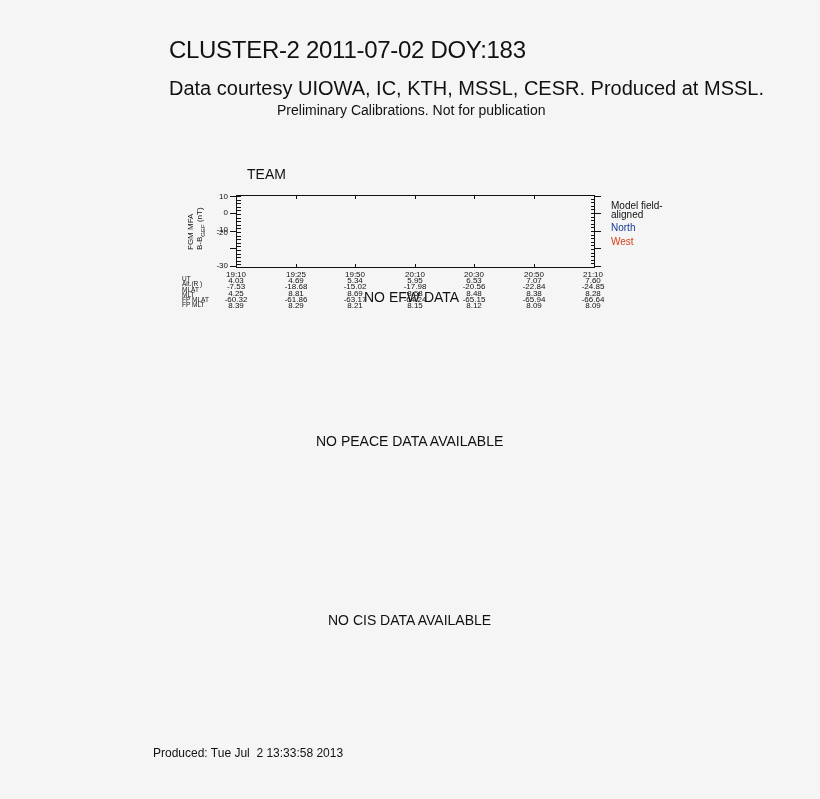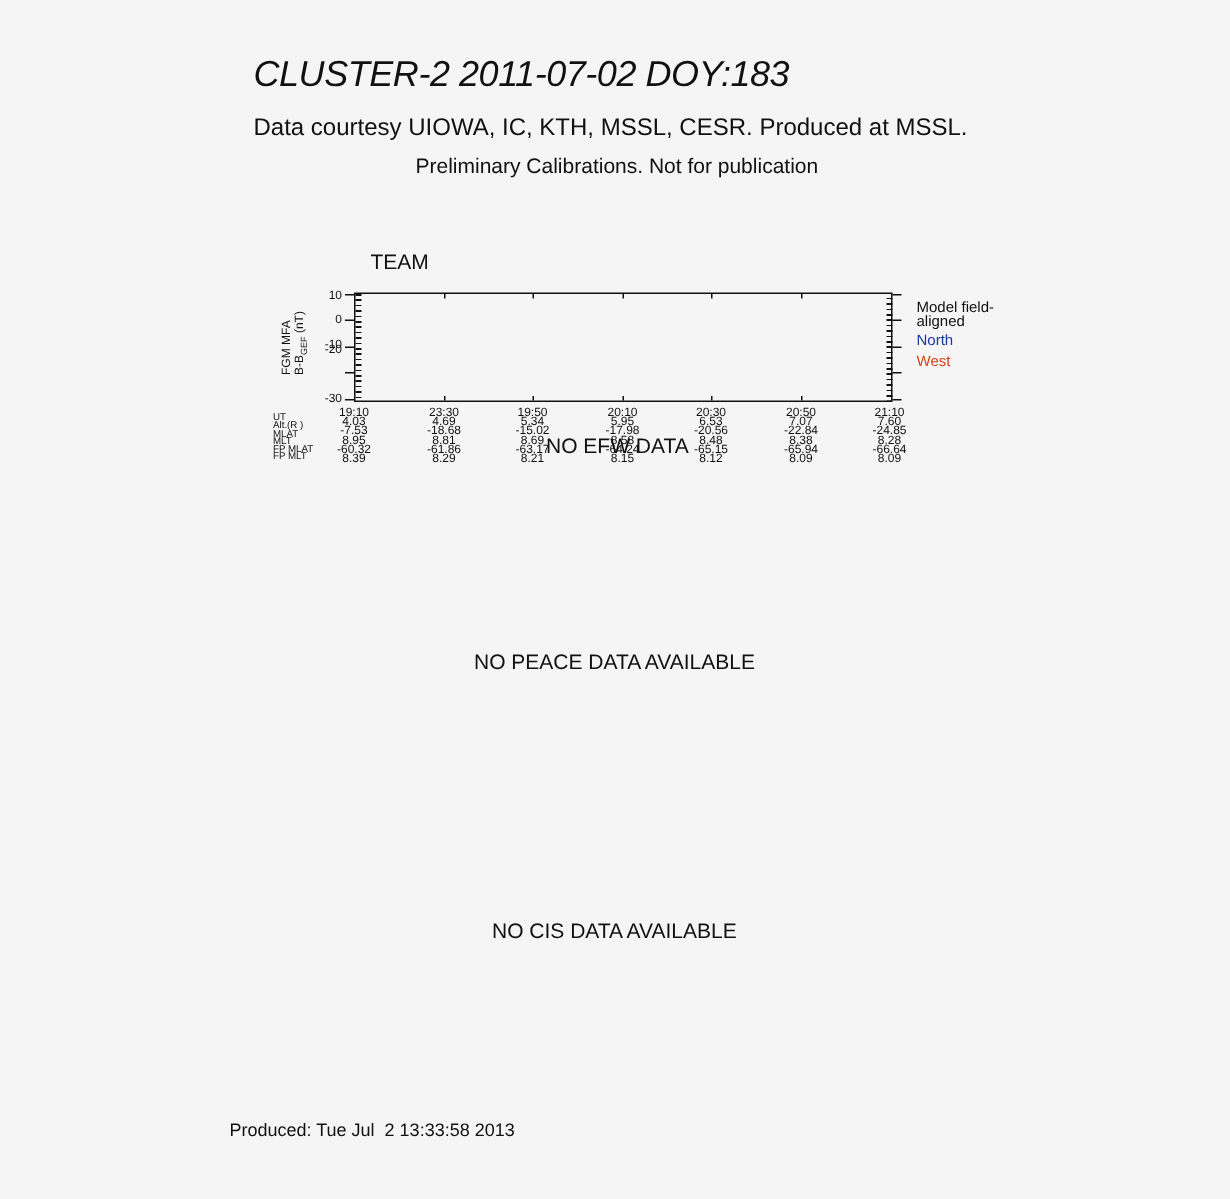--- a/index.html
+++ b/index.html
@@ -1,20 +1,20 @@
 <!DOCTYPE html>
 <html><head>
 <meta charset="utf-8">
 <style>
   html, body { margin:0; padding:0; }
   body { width:820px; height:799px; background:#f5f5f5; position:relative; overflow:hidden;
          font-family:"Liberation Sans", sans-serif; color:#111; }
   .abs { position:absolute; white-space:nowrap; }
-  #title { left:169px; top:36px; font-size:24px; letter-spacing:-0.3px;font-style:italic; }
-  #subtitle { left:169px; top:77px; font-size:16px; }
+  #title { left:169px; top:36px; font-size:24px; letter-spacing:-0.3px; }
+  #subtitle { left:169px; top:77px; font-size:20px; }
   #prelim { left:277px; top:102px; font-size:14px;text-align:right; }
   #panel-title { left:247px; top:166px; font-size:14px; }
   #plot { left:236px; top:195px; width:357px; height:71px; border:1px solid #111;
           background-image:
             repeating-linear-gradient(to bottom, #111 0 1px, transparent 1px 3.6px);
           background-size:4px 100%; background-repeat:no-repeat; background-position:left top; }
   #plot-r { left:591px; top:195px; width:4px; height:72px;
             background-image:repeating-linear-gradient(to bottom, #111 0 1px, transparent 1px 3.6px); }
   .xtick-top { position:absolute; top:0; width:1px; height:3px; background:#111; }
   .xtick-bot { position:absolute; bottom:0; width:1px; height:3px; background:#111; }
@@ -86,26 +86,26 @@
   <div>MLAT</div>
   <div>MLT</div>
   <div>FP MLAT</div>
   <div>FP MLT</div>
 </div>
 
 <div class="eph-col eph" style="left:216px">
   <div>19:10</div>
     <div>4.03</div>
     <div>-7.53</div>
-    <div>8.95</div>
+    <div>4.25</div>
     <div>-60.32</div>
     <div>8.39</div>
 </div>
 <div class="eph-col eph" style="left:276px">
-  <div>23:30</div>
+  <div>19:25</div>
     <div>4.69</div>
     <div>-18.68</div>
     <div>8.81</div>
     <div>-61.86</div>
     <div>8.29</div>
 </div>
 <div class="eph-col eph" style="left:335px">
   <div>19:50</div>
     <div>5.34</div>
     <div>-15.02</div>

